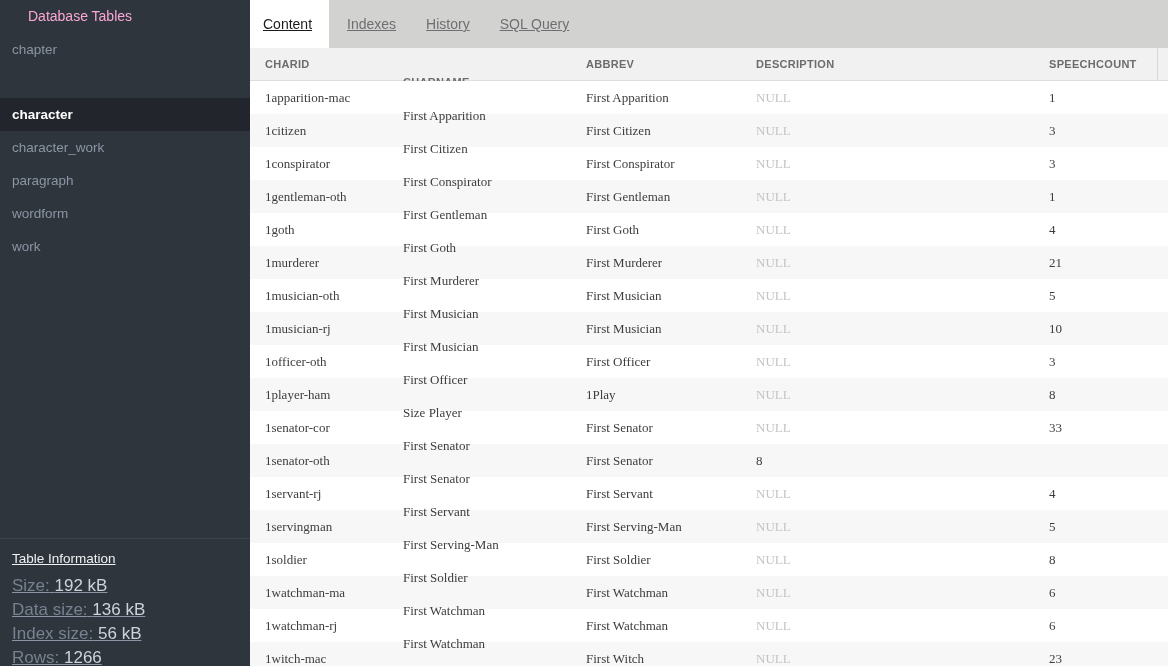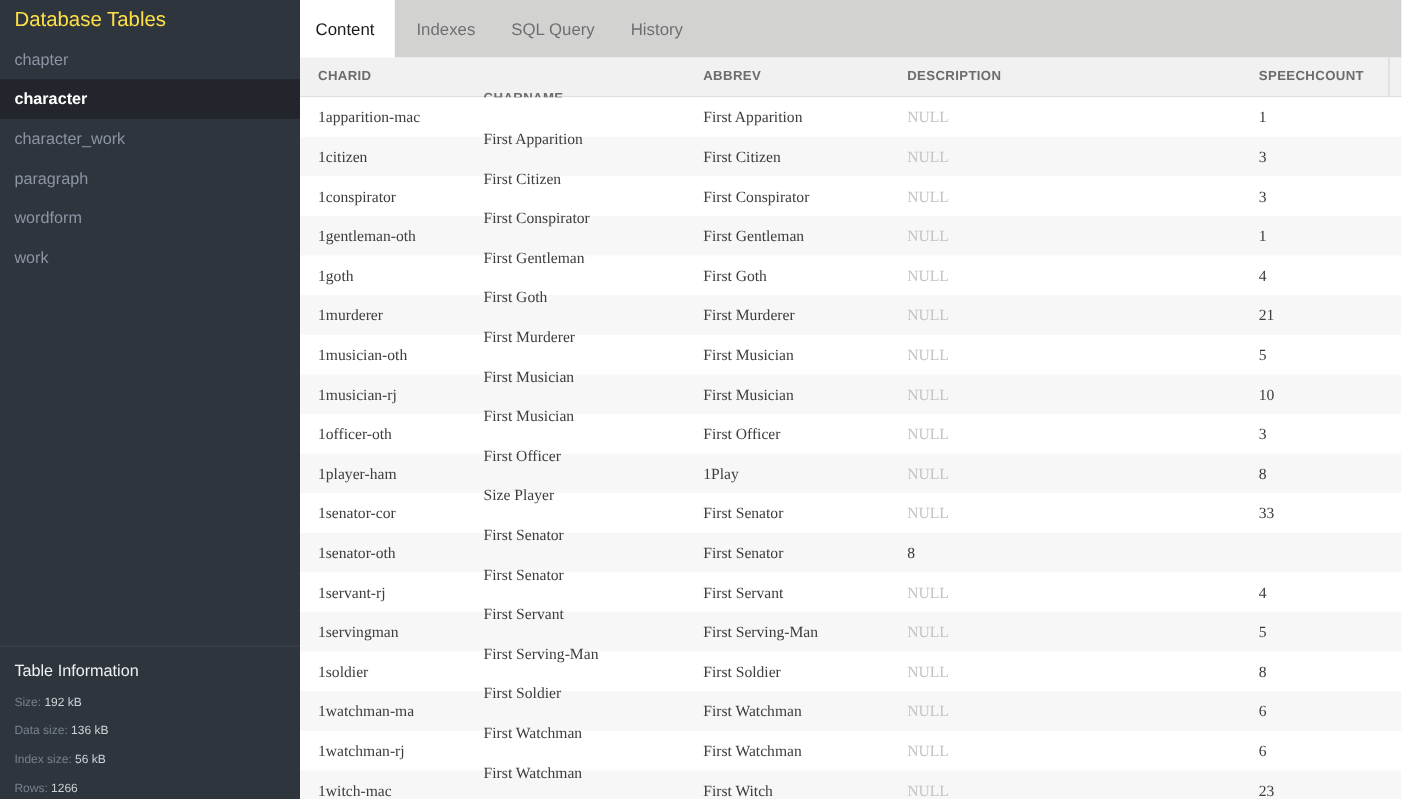--- a/index.html
+++ b/index.html
@@ -15,58 +15,61 @@
     position: relative;
     width: 250px;
     height: 666px;
     background: #2f353d;
     flex: 0 0 250px;
     color: #8b95a3;
   }
   .sidebar-title {
     height: 33px;
     line-height: 33px;
-    padding-left: 12px;
-    color: #fde047;
-    font-size: 17px;
+    padding-left: 28px;
+    color: #f9a8d4;
+    font-size: 14px;
   }
   .side-item {
     height: 33px;
     line-height: 33px;
     padding-left: 12px;
     font-size: 13.5px;
     color: #8b95a3;
     cursor: pointer;
     white-space: nowrap;
   }
   .side-item.selected {
     background: #22262c;
     color: #ffffff;
     font-weight: bold;
+    margin-top: 32px;
   }
   .sidebar-footer {
     position: absolute;
     left: 0; right: 0; bottom: 0;
     height: 128px;
     border-top: 1px solid #3c434c;
     padding-top: 9px;
   }
   .footer-title {
     padding-left: 12px;
     color: #eef1f3;
     font-size: 13.5px;
     height: 26px;
     line-height: 22px;
+    text-decoration: underline;
   }
   .stat-line {
     padding-left: 12px;
-    font-size: 10px;
+    font-size: 17px;
     height: 24px;
     line-height: 24px;
     white-space: nowrap;
+    text-decoration: underline;
   }
   .stat-label { color: #76828f; }
   .stat-value { color: #ced3d9; }
 
   
   .main {
     flex: 1;
     height: 666px;
     display: flex;
     flex-direction: column;
@@ -77,20 +80,21 @@
     flex: 0 0 48px;
     display: flex;
     background: #ffffff;
   }
   .tab {
     height: 48px;
     line-height: 48px;
     font-size: 14px;
     cursor: pointer;
     white-space: nowrap;
+    text-decoration: underline;
   }
   .tab.active {
     background: #ffffff;
     color: #1b1b1b;
     padding: 0 14px 0 13px;
   }
   .tab-group {
     flex: 1;
     display: flex;
     background: #d2d2d1;
@@ -163,22 +167,22 @@
         <div class="stat-line"><span class="stat-label">Rows:</span> <span class="stat-value"> 1266</span></div>
       </div>
   </div>
 </div>
 
 <div class="main">
   <div class="tabbar">
     <div class="tab active">Content</div>
     <div class="tab-group">
         <div class="tab">Indexes</div>
+        <div class="tab">History</div>
         <div class="tab">SQL Query</div>
-        <div class="tab">History</div>
       </div>
   </div>
   <div class="grid-header">
       <div class="hcell c0">CHARID</div>
       <div class="hcell c1">CHARNAME</div>
       <div class="hcell c2">ABBREV</div>
       <div class="hcell c3">DESCRIPTION</div>
       <div class="hcell c4">SPEECHCOUNT</div>
       <div class="hcell cfill"></div>
     </div>

